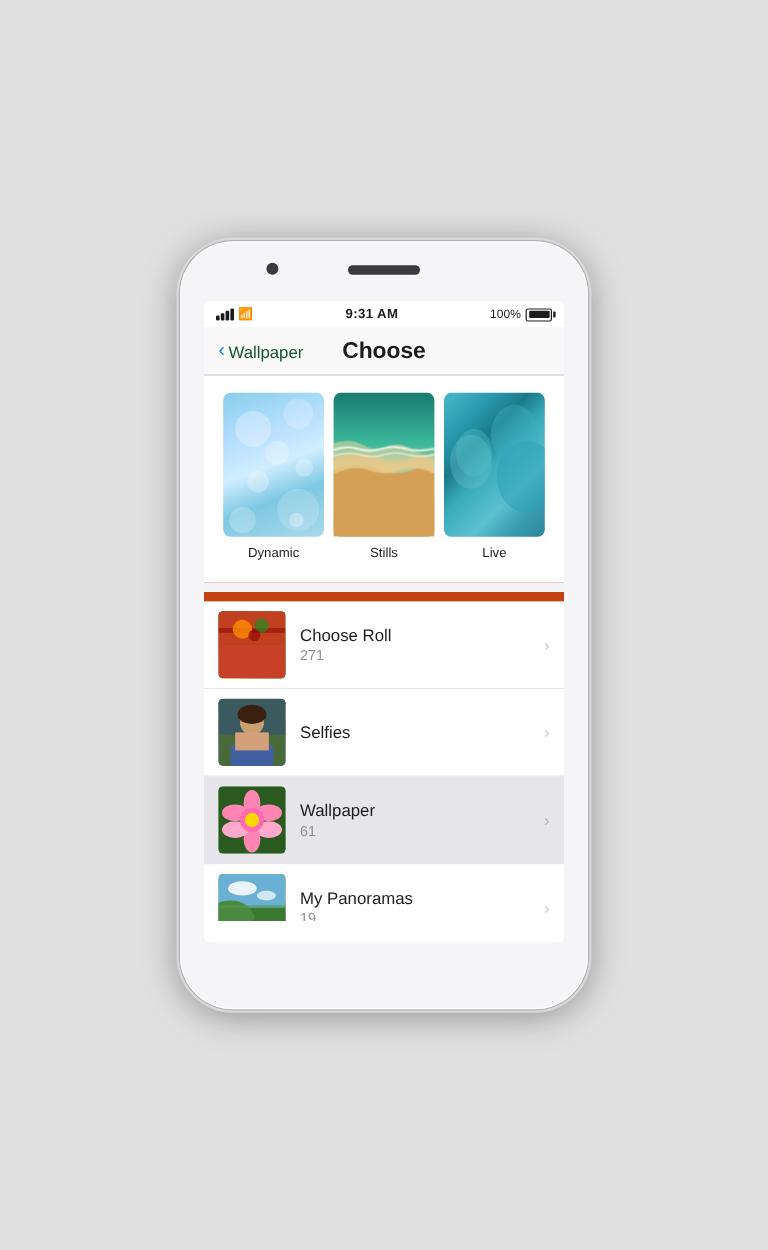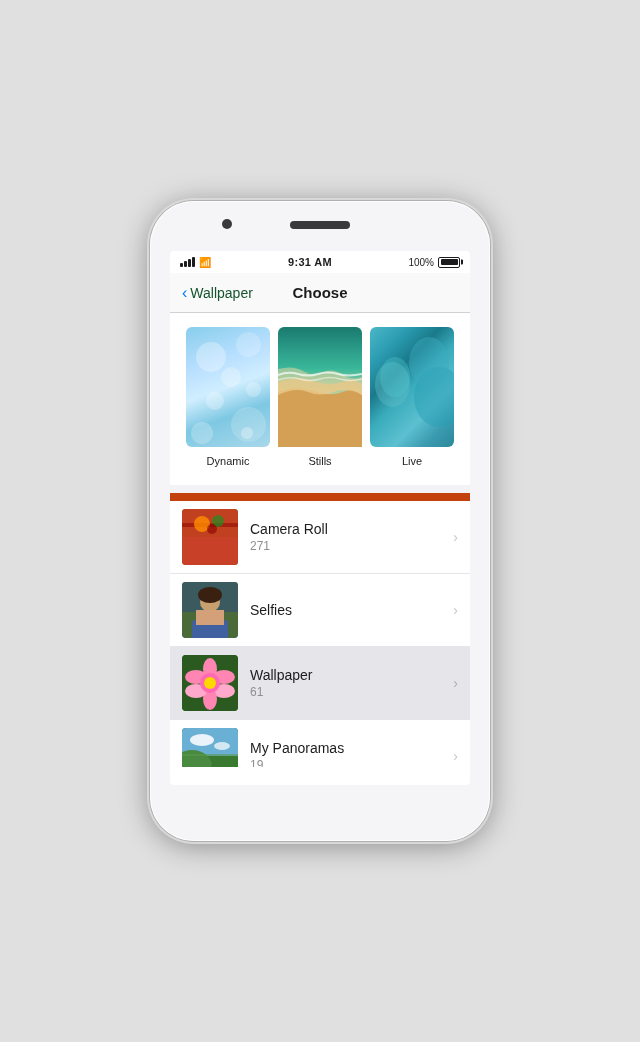--- a/index.html
+++ b/index.html
@@ -164,21 +164,21 @@
     }
     .chevron-left {
       font-size: 16px;
       margin-right: 3px;
       line-height: 1;
     }
     .nav-title {
       position: absolute;
       left: 50%;
       transform: translateX(-50%);
-      font-size: 15px;
+      font-size: 19px;
       font-weight: 600;
       color: #1c1c1e;
     }
 
     
     .content {
       flex: 1;
       overflow-y: auto;
       background: #c2410c;
     }
@@ -414,21 +414,21 @@
               <rect x="0" y="14" width="56" height="4" fill="#8B0000" opacity="0.5"></rect>
 
               <path d="M0,28 L56,28 L56,56 L0,56 Z" fill="#c84028"></path>
 
               <circle cx="20" cy="15" r="8" fill="#ff8c00" opacity="0.8"></circle>
               <circle cx="36" cy="12" r="6" fill="#228b22" opacity="0.7"></circle>
               <circle cx="30" cy="20" r="5" fill="#8b0000" opacity="0.6"></circle>
             </svg>
           </div>
           <div class="album-info">
-            <div class="album-name">Camera Roll</div>
+            <div class="album-name">Choose Roll</div>
             <div class="album-count">271</div>
           </div>
           <span class="chevron-right">›</span>
         </div>
 
         <div class="album-row">
           <div class="album-thumb thumb-selfies" style="position:relative;">
             <svg width="56" height="56" viewBox="0 0 56 56">
               <rect width="56" height="56" fill="#4a6a3a"></rect>
               <rect y="0" width="56" height="30" fill="#3a5a60"></rect>

